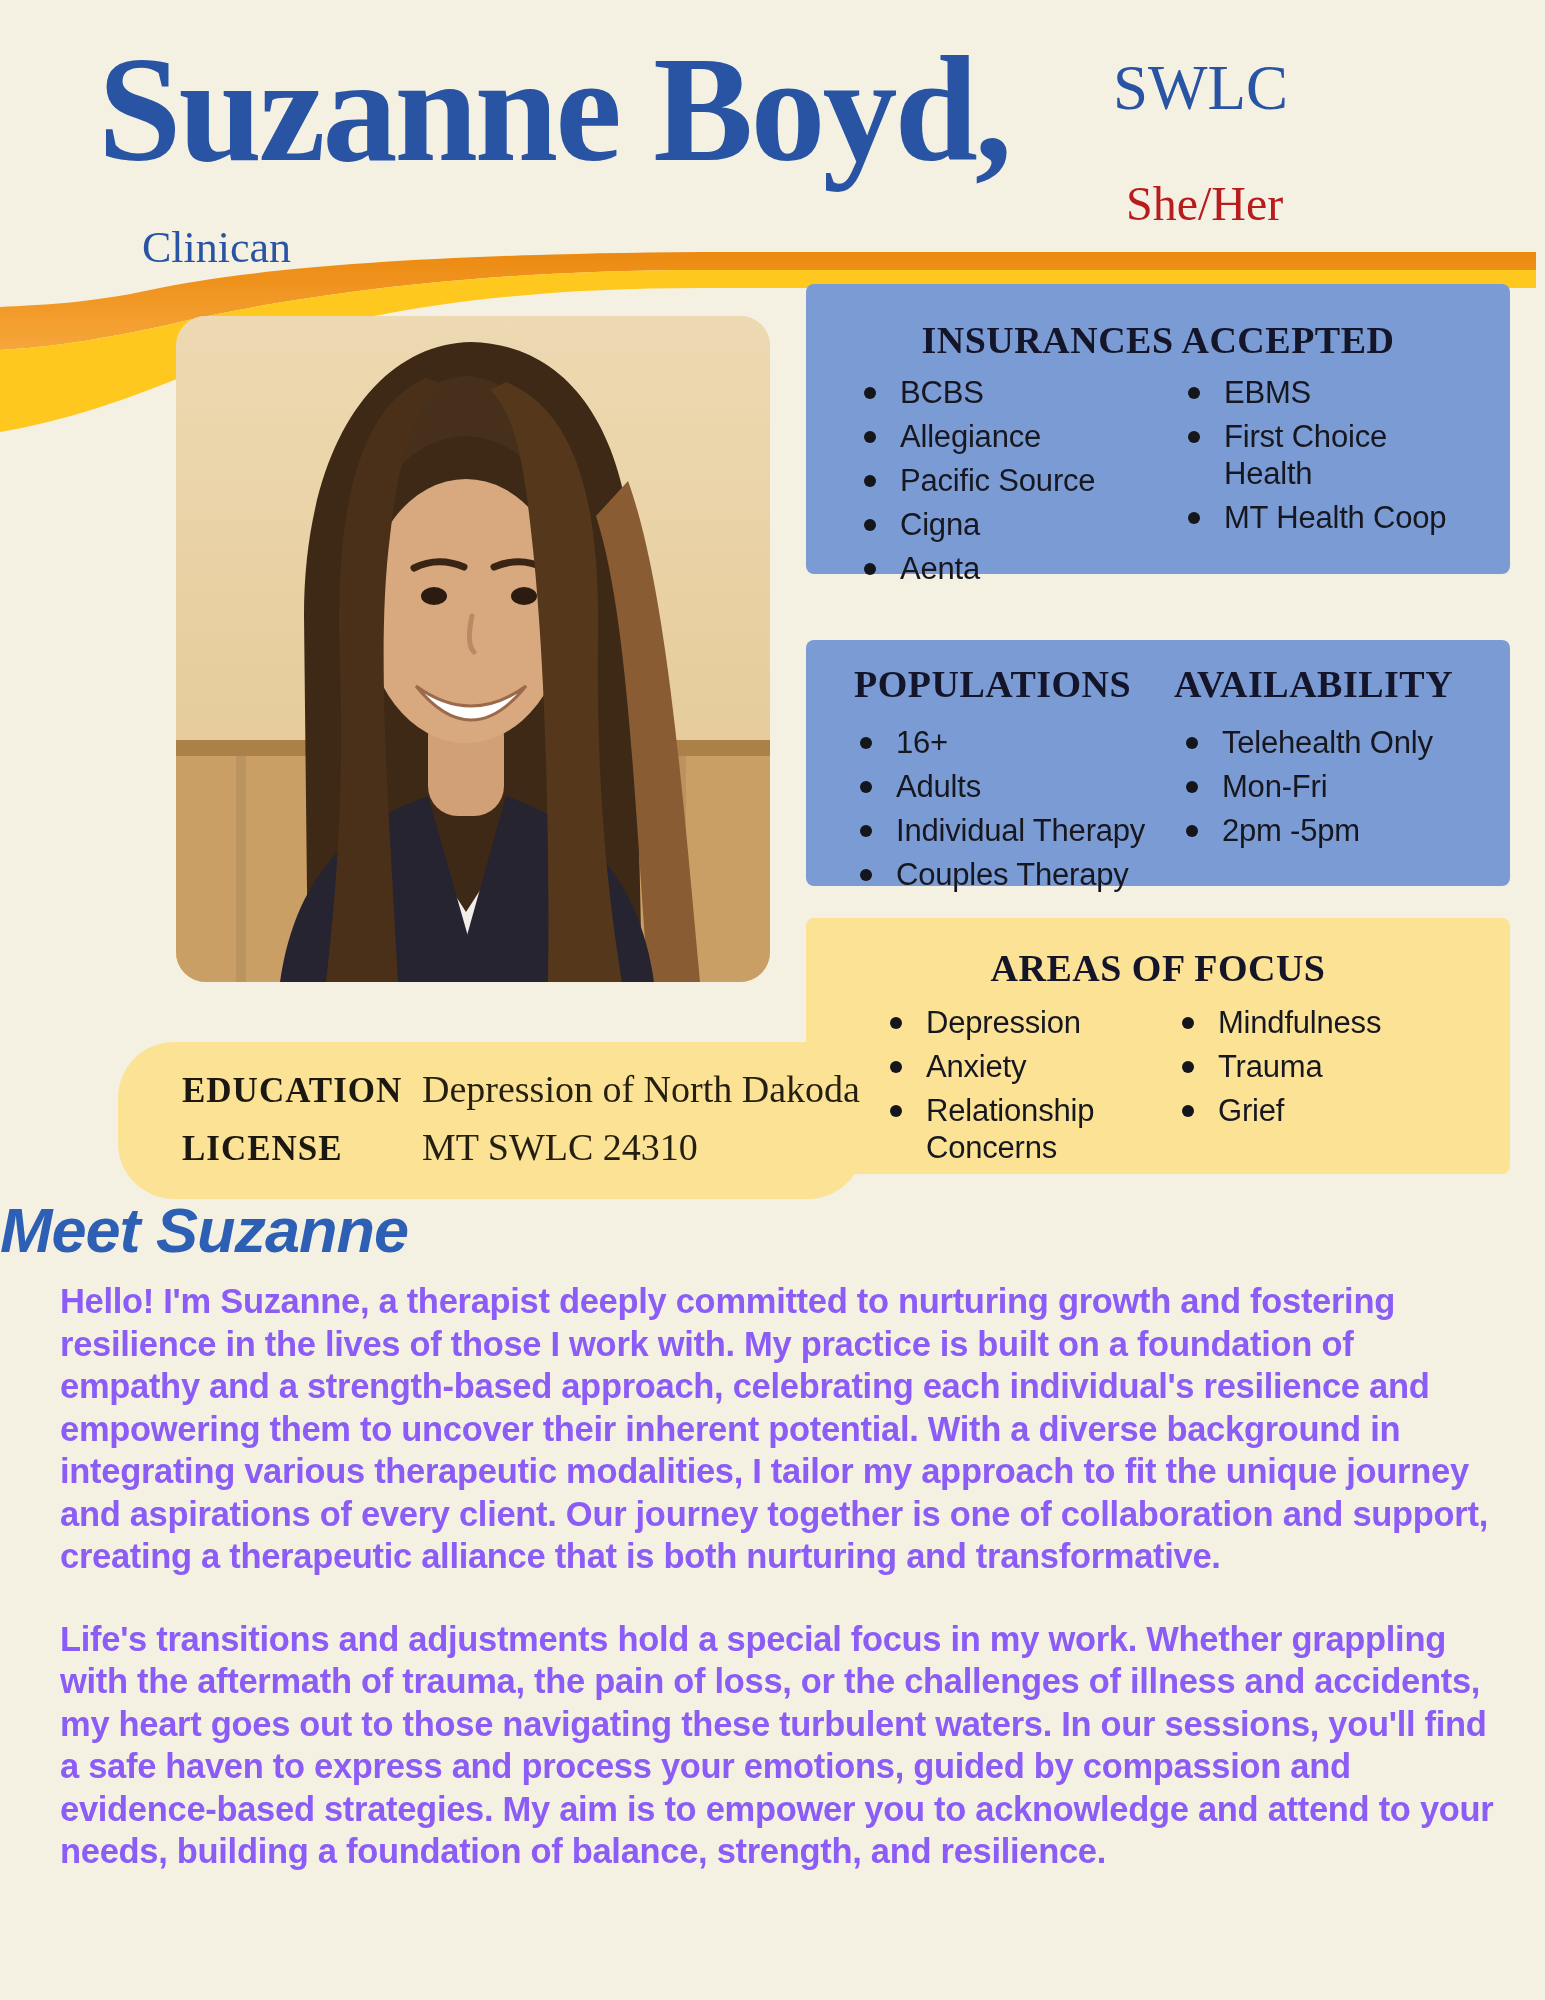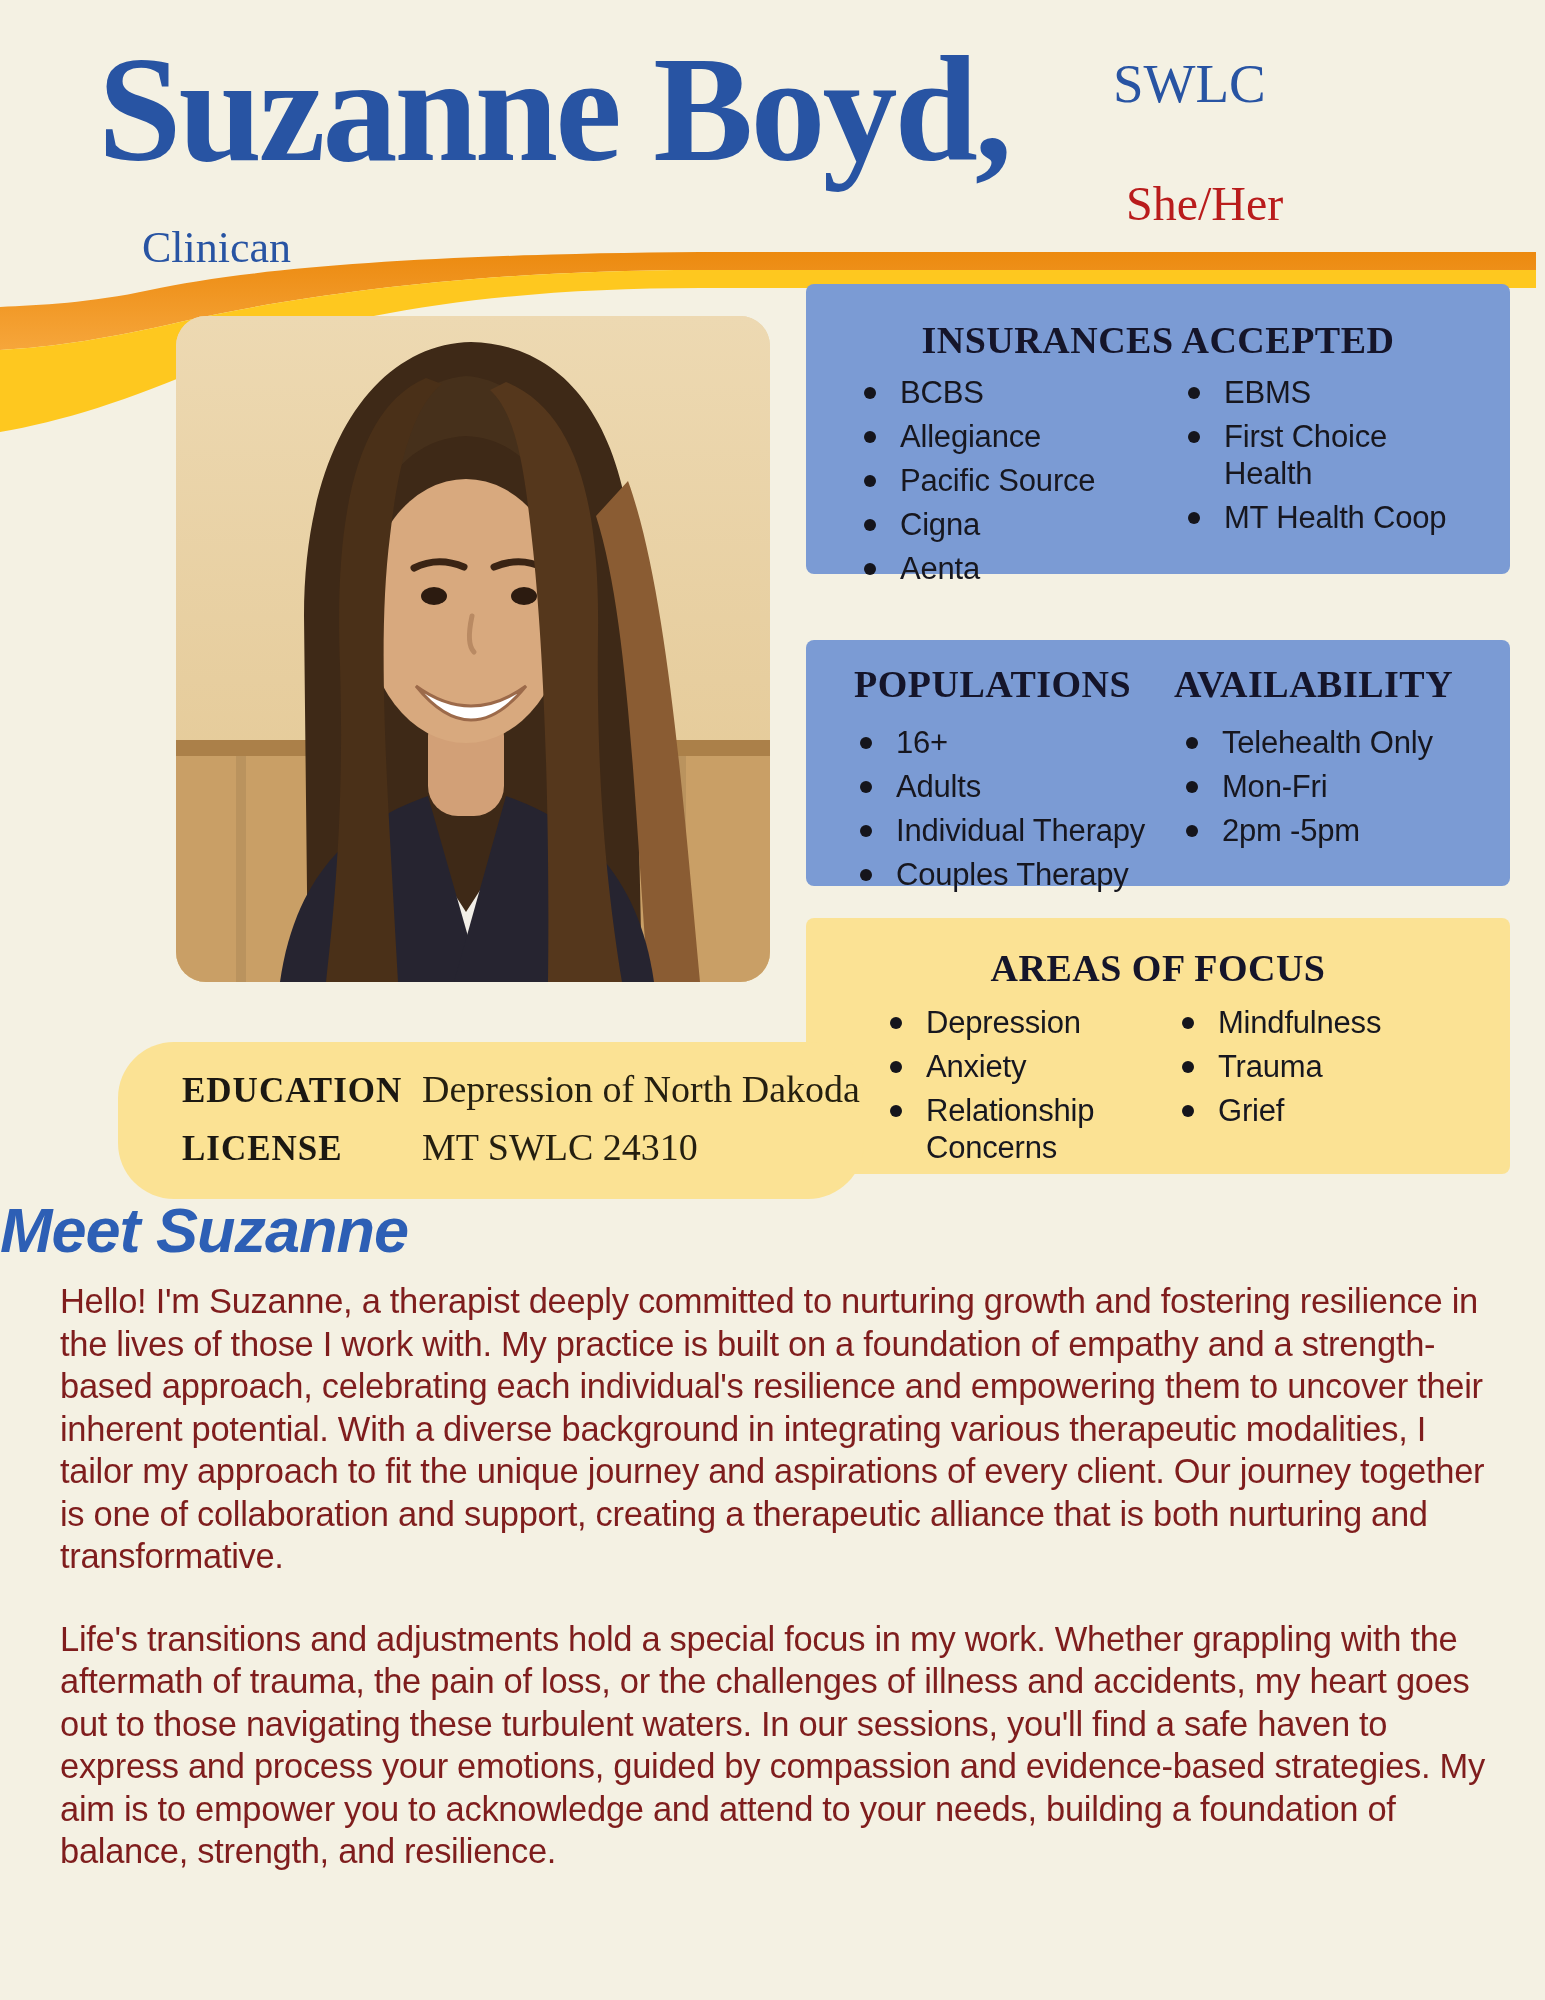--- a/index.html
+++ b/index.html
@@ -12,21 +12,21 @@
 
   
   .name{
     left:98px;top:34px;
     font-family:"Liberation Serif",serif;font-weight:bold;
     font-size:150px;line-height:1.0;letter-spacing:-3px;
     color:#2854a3;white-space:nowrap;
   }
   .credential{
     left:1113px;top:52px;
-    font-family:"Liberation Serif",serif;font-size:55px;color:#2854a3;
+    font-family:"Liberation Serif",serif;font-size:63px;color:#2854a3;
   }
   .pronouns{
     left:1126px;top:176px;
     font-family:"Liberation Serif",serif;font-size:48px;color:#b91c1c;
   }
   .role{
     left:142px;top:222px;
     font-family:"Liberation Serif",serif;font-size:44px;color:#2854a3;
   }
 
@@ -93,21 +93,21 @@
   }
 
   
   .meet{
     left:0;top:1194px;width:1545px;text-align:left;
     font-size:63px;font-weight:bold;font-style:italic;
     color:#2d5fb5;letter-spacing:-1px;
   }
   .bio{
     left:60px;top:1280px;width:1434px;
-    font-size:34.5px;line-height:42.5px;color:#7f1d1d;letter-spacing:-0.3px;
+    font-size:34.5px;line-height:42.5px;color:#8b5cf6;letter-spacing:-0.3px;font-weight:bold;
   }
   .bio p{margin:0;}
   .bio p + p{margin-top:40px;}
 </style>
 </head>
 <body>
 
 <div class="abs name">Suzanne Boyd,</div>
 <div class="abs credential">SWLC</div>
 <div class="abs pronouns">She/Her</div>

